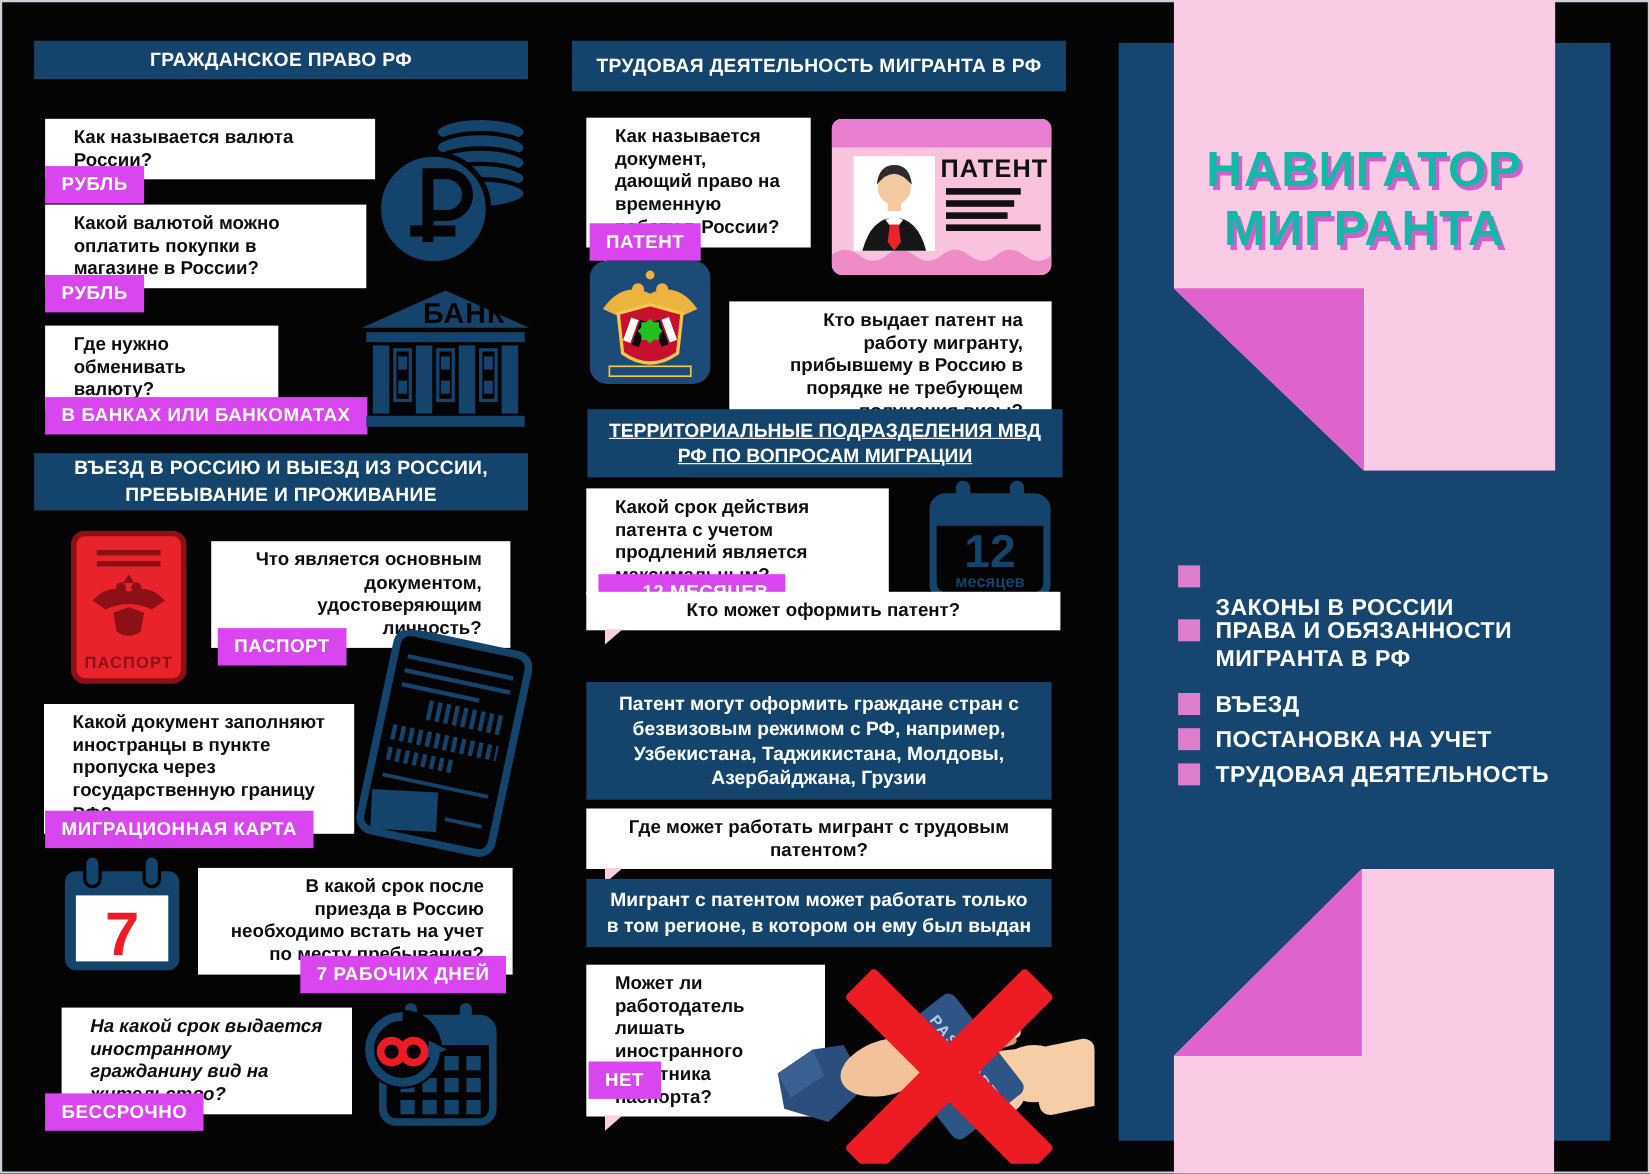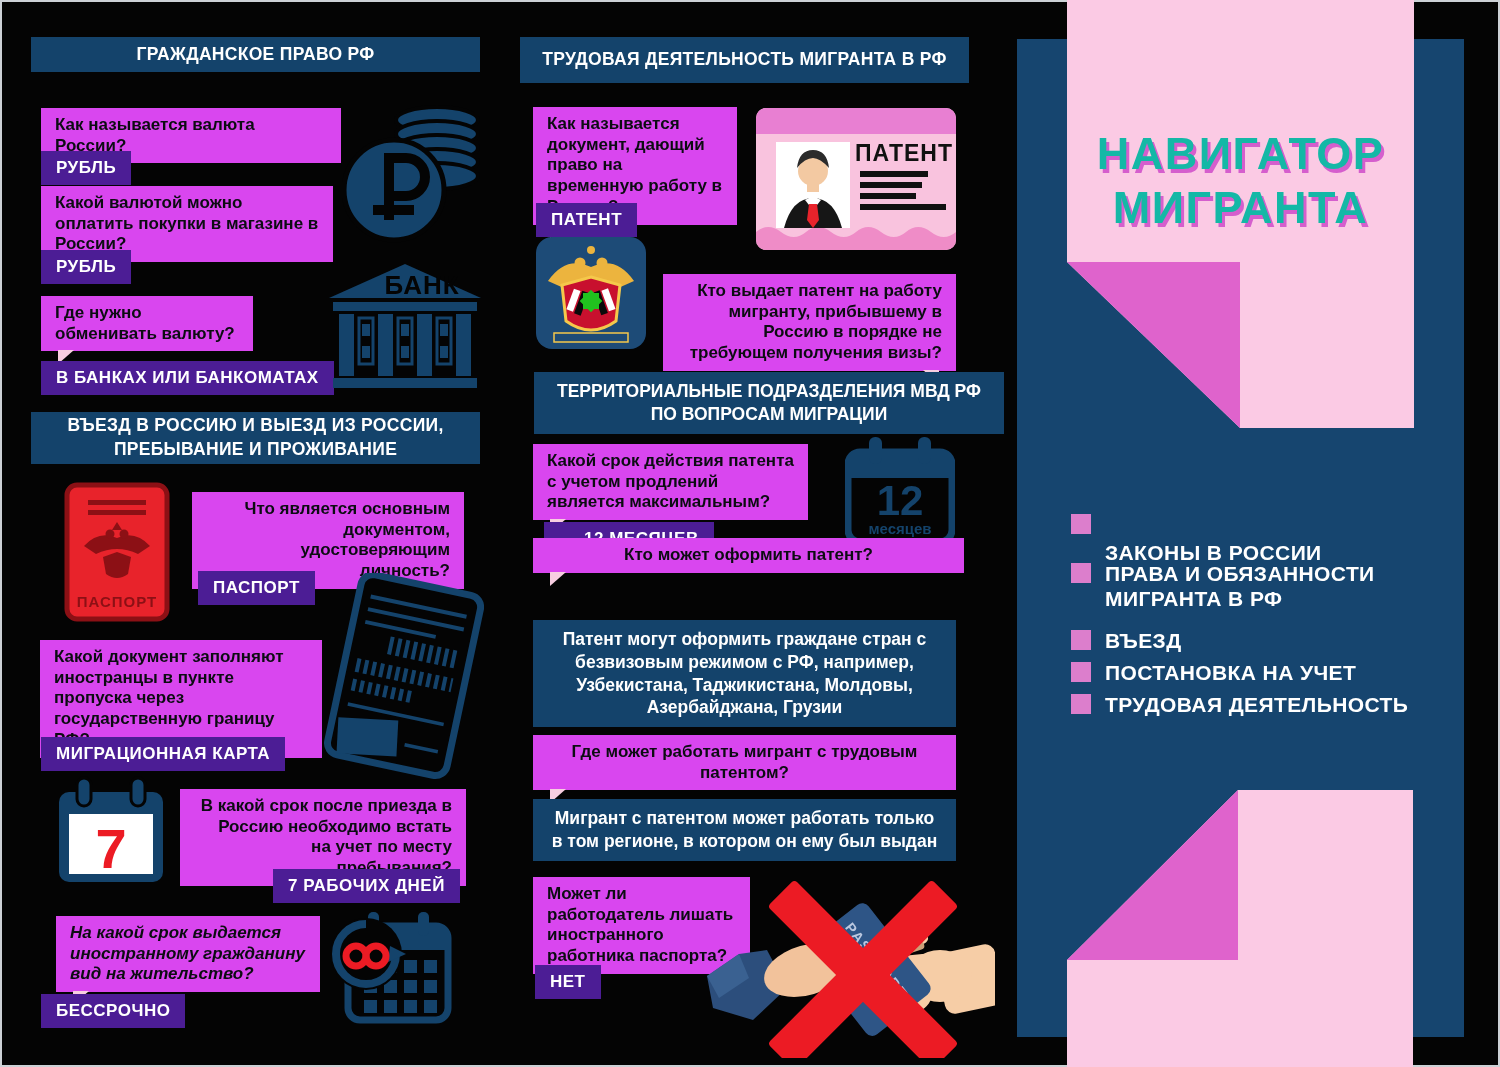--- a/index.html
+++ b/index.html
@@ -1,27 +1,27 @@
 <!DOCTYPE html>
 <html><head>
 <meta charset="utf-8">
 <style>
   html,body{margin:0;padding:0;background:#1a1a1a;}
   .canvas{position:relative;width:1500px;height:1067px;background:#040404;overflow:hidden;
           font-family:"Liberation Sans","DejaVu Sans",sans-serif;box-shadow:inset 0 0 0 2px #ccd1d6;}
   .hdr{position:absolute;background:#14436B;color:#fff;font-weight:800;font-size:17.5px;line-height:1.35;
        display:flex;align-items:center;justify-content:center;text-align:center;letter-spacing:.3px;
        padding:0 12px;box-sizing:border-box;}
-  .q{position:absolute;background:#d946ef;color:#0c0c12;font-weight:700;font-size:17px;line-height:1.22;
-     padding:7px 14px;box-sizing:border-box;}
+  .q{position:absolute;background:#ffffff;color:#0c0c12;font-weight:700;font-size:17px;line-height:1.22;
+     padding:7px 26px;box-sizing:border-box;}
   .q::after{content:"";position:absolute;bottom:-13px;left:17px;width:0;height:0;
             border-top:14px solid #F8CEE1;border-right:16px solid transparent;}
   .q.tr::after{left:auto;right:17px;border-right:none;border-left:16px solid transparent;}
   .ar{text-align:right;}  .ac{text-align:center;}
-  .a{position:absolute;background:#4c1d95;color:#fff;font-weight:800;font-size:17px;letter-spacing:.5px;
+  .a{position:absolute;background:#d946ef;color:#fff;font-weight:800;font-size:17px;letter-spacing:.5px;
      padding:7px 15px;white-space:nowrap;box-sizing:border-box;}
   .am{position:absolute;background:#14436B;color:#fff;font-weight:800;font-size:17.5px;line-height:1.3;
       text-align:center;padding:8px 16px;box-sizing:border-box;}
   .panel{position:absolute;left:1017px;top:39px;width:447px;height:998px;background:#16456F;}
   .ttl{position:absolute;left:1067px;width:347px;text-align:center;font-weight:800;font-size:45px;
        letter-spacing:1.5px;color:#14b8a6;text-shadow:3px 4px 0 #D55ECD;}
   .bsq{position:absolute;width:20px;height:20px;background:#DC7ECC;}
   .btxt{position:absolute;color:#fff;font-weight:800;font-size:21px;letter-spacing:.4px;line-height:1.18;}
   .icon{position:absolute;}
 </style>
@@ -204,21 +204,21 @@
       <rect x="61" y="54" width="7" height="24" fill="#0a0a0a" transform="rotate(-20 64 66)"></rect>
     </g>
     <g fill="#21C21F">
       <rect x="47" y="56" width="16" height="16"></rect>
       <rect x="47" y="56" width="16" height="16" transform="rotate(45 55 64)"></rect>
     </g>
     <rect x="18" y="96" width="74" height="9" fill="#1D4B77" stroke="#F5C84B" stroke-width="1.5"></rect>
   </svg>
 
   <div class="q tr ar" style="left:663px;top:274px;width:293px;">Кто выдает патент на работу мигранту, прибывшему в Россию в порядке не требующем получения визы?</div>
-  <div class="am" style="left:534px;top:372px;width:470px;">ТЕРРИТОРИАЛЬНЫЕ ПОДРАЗДЕЛЕНИЯ МВД РФ ПО ВОПРОСАМ МИГРАЦИИ</div>
+  <div class="am" style="left:534px;top:372px;width:432px;text-decoration:underline;">ТЕРРИТОРИАЛЬНЫЕ ПОДРАЗДЕЛЕНИЯ МВД РФ ПО ВОПРОСАМ МИГРАЦИИ</div>
 
   <div class="q" style="left:533px;top:444px;width:275px;">Какой срок действия патента с учетом продлений является максимальным?</div>
   <div class="a" style="left:544px;top:522px;padding-left:40px;">12 МЕСЯЦЕВ</div>
 
   <svg class="icon" style="left:845px;top:435px;" width="110" height="112" viewBox="0 0 110 112">
     <rect x="3" y="17" width="104" height="90" rx="12" fill="#040404" stroke="#14436B" stroke-width="7"></rect>
     <rect x="5" y="19" width="100" height="24" fill="#14436B"></rect>
     <rect x="24" y="2" width="13" height="27" rx="6" fill="#14436B"></rect>
     <rect x="73" y="2" width="13" height="27" rx="6" fill="#14436B"></rect>
     <text x="55" y="80" font-size="42" font-weight="bold" fill="#14436B" text-anchor="middle">12</text>

